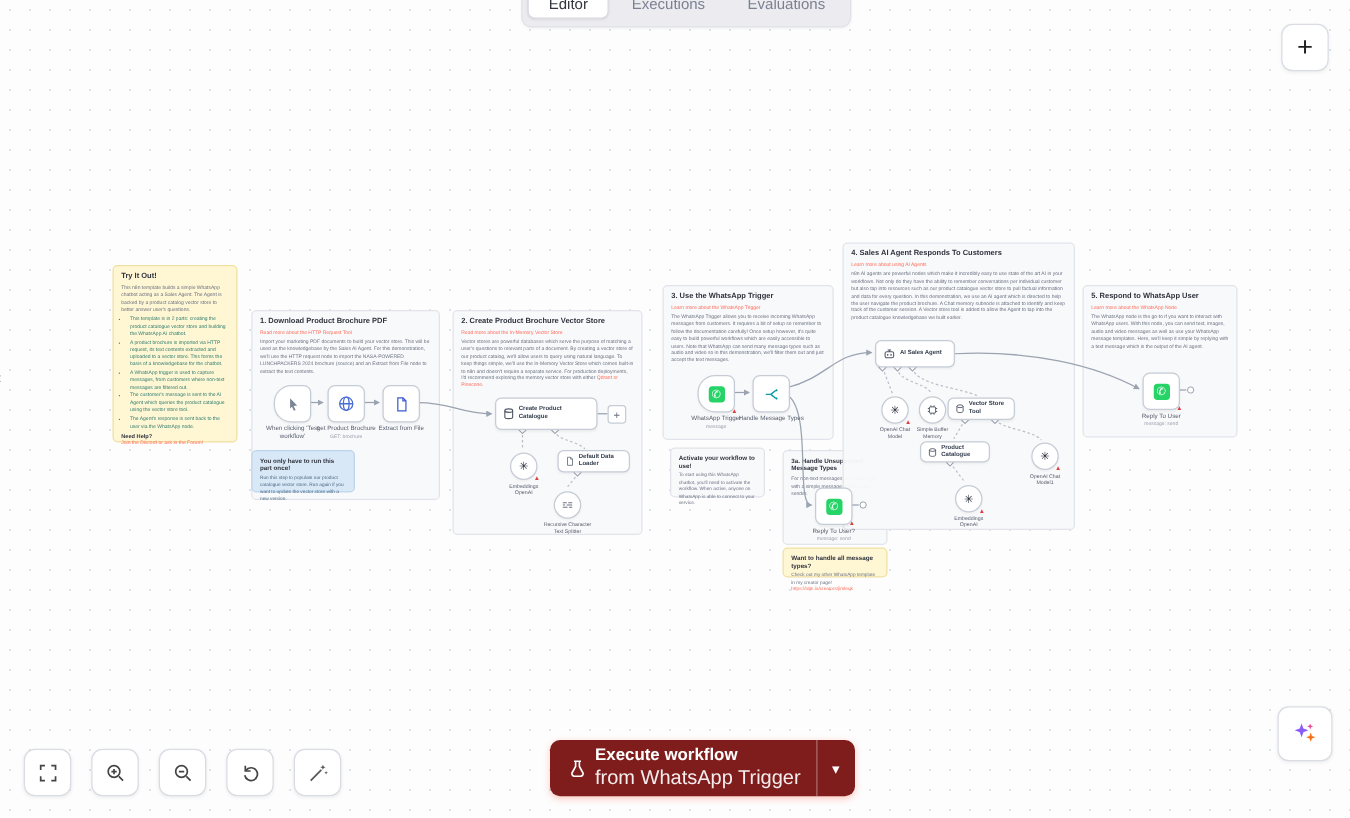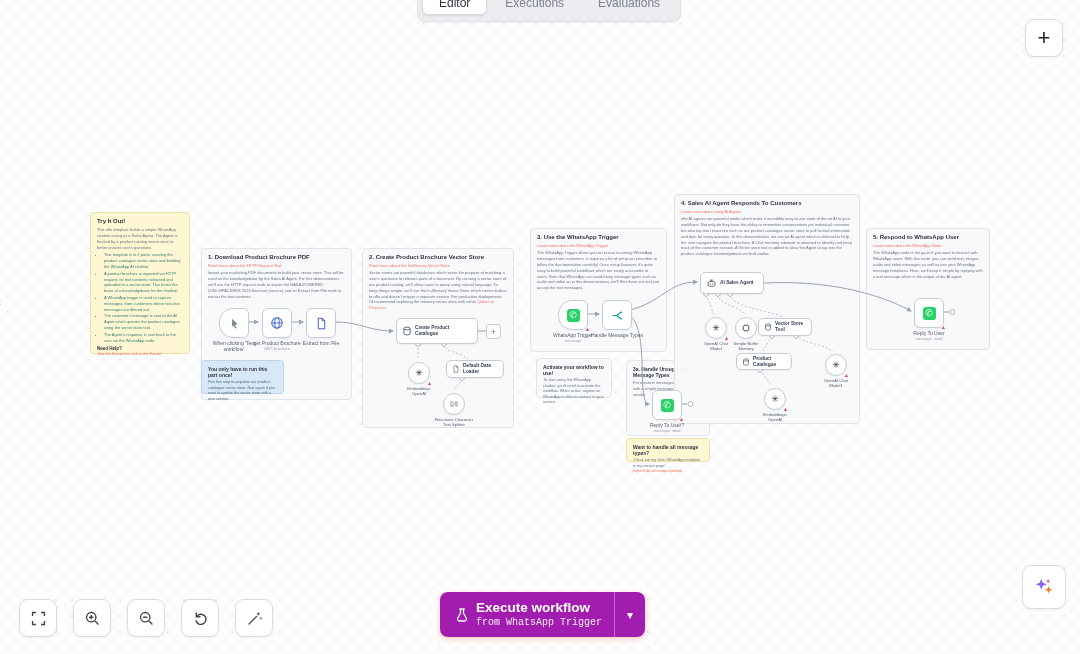--- a/index.html
+++ b/index.html
@@ -20,26 +20,26 @@
   
   .fab{position:absolute;width:36px;height:36px;background:#fff;border:1px solid #d9dde3;
     border-radius:9px;display:flex;align-items:center;justify-content:center;
     box-shadow:0 1px 3px rgba(0,0,0,.06);cursor:pointer;}
   #btn-add-node{left:1025px;top:19px;font-size:22px;font-weight:300;color:#222;}
   #btn-fit{left:19px;top:599px}#btn-zoom-in{left:73px;top:599px}
   #btn-zoom-out{left:127px;top:599px}#btn-undo{left:181px;top:599px}#btn-tidy{left:235px;top:599px}
   #btn-assistant{left:1022px;top:565px;width:42px;height:42px;}
 
   
-  #execute{position:absolute;left:440px;top:592px;height:45px;background:#a21caf;border-radius:8px;
+  #execute{position:absolute;left:440px;top:592px;height:45px;background:#7f1d1d;border-radius:8px;
     display:flex;align-items:center;color:#fff;cursor:pointer;box-shadow:0 2px 6px rgba(255,109,90,.35);}
   #execute .flask{padding:0 6px 0 14px;display:flex;align-items:center;}
   #execute .txt{display:flex;flex-direction:column;align-items:flex-start;padding-right:12px;}
   #execute .t1{font-size:13.5px;font-weight:700;line-height:1.25;}
-  #execute .t2{font-size:10px;opacity:.92;line-height:1.2;font-family:Liberation Mono, monospace;}
+  #execute .t2{font-size:16px;opacity:.92;line-height:1.2;}
   #execute .chev{border-left:1px solid rgba(255,255,255,.35);padding:0 12px;font-size:12px;
     height:100%;display:flex;align-items:center;}
 
   
   .sticky{position:absolute;border-radius:4px;padding:5px 6px;box-sizing:border-box;cursor:pointer;}
   .sticky.gray{background:rgba(248,249,251,.96);border:1px solid #e1e4ea;}
   .sticky.yellow{background:#fff6d4;border:1px solid #f0e0a0;}
   .sticky.blue{background:#d9e8f6;border:1px solid #bdd5ea;}
   .st-title{font-size:6px;font-weight:700;color:#2f333d;margin-bottom:2px;line-height:1.2;}
   .st-title.sm{font-size:5px;}

